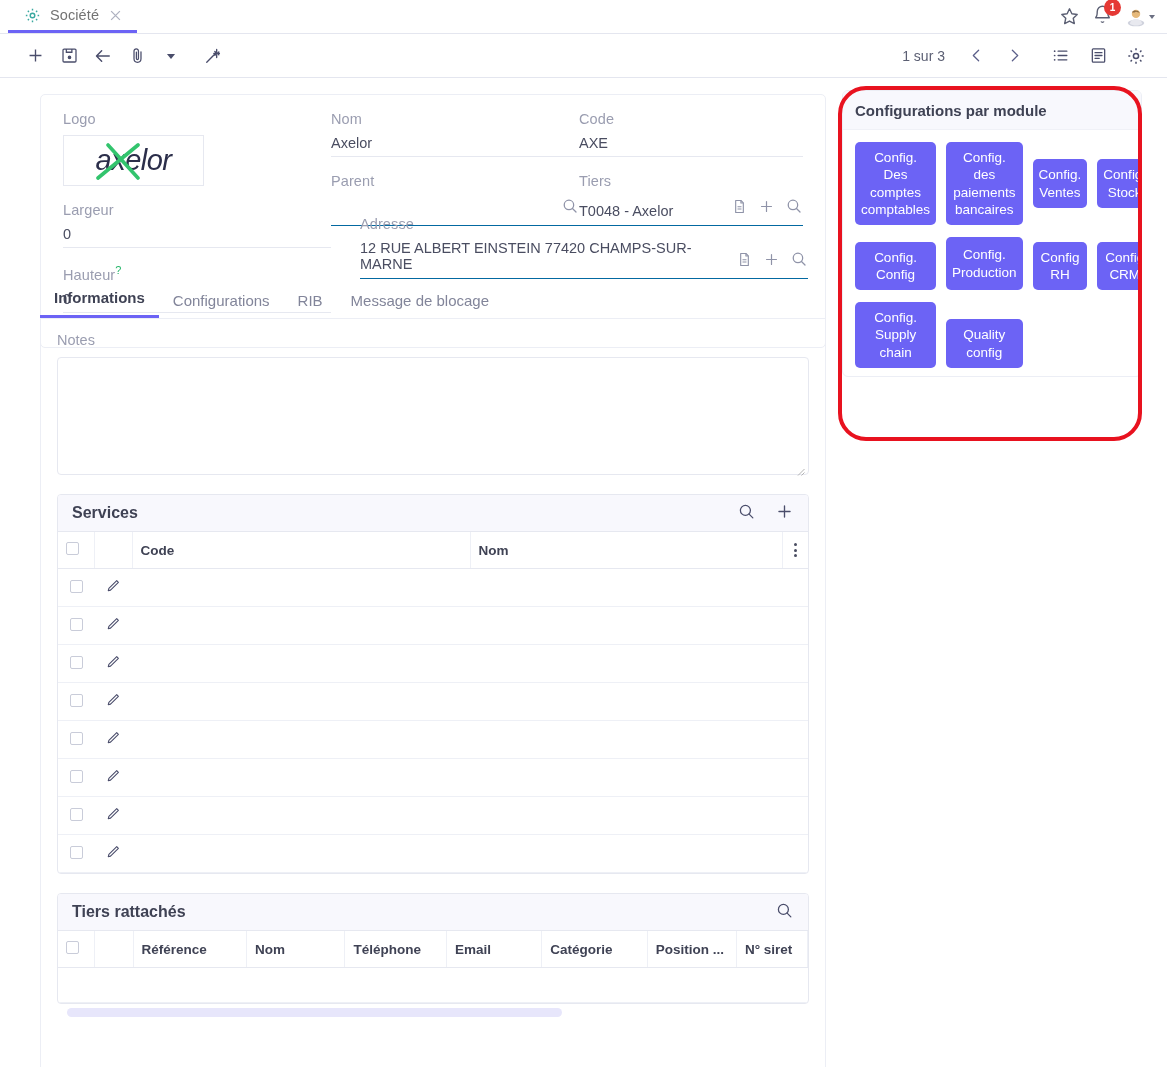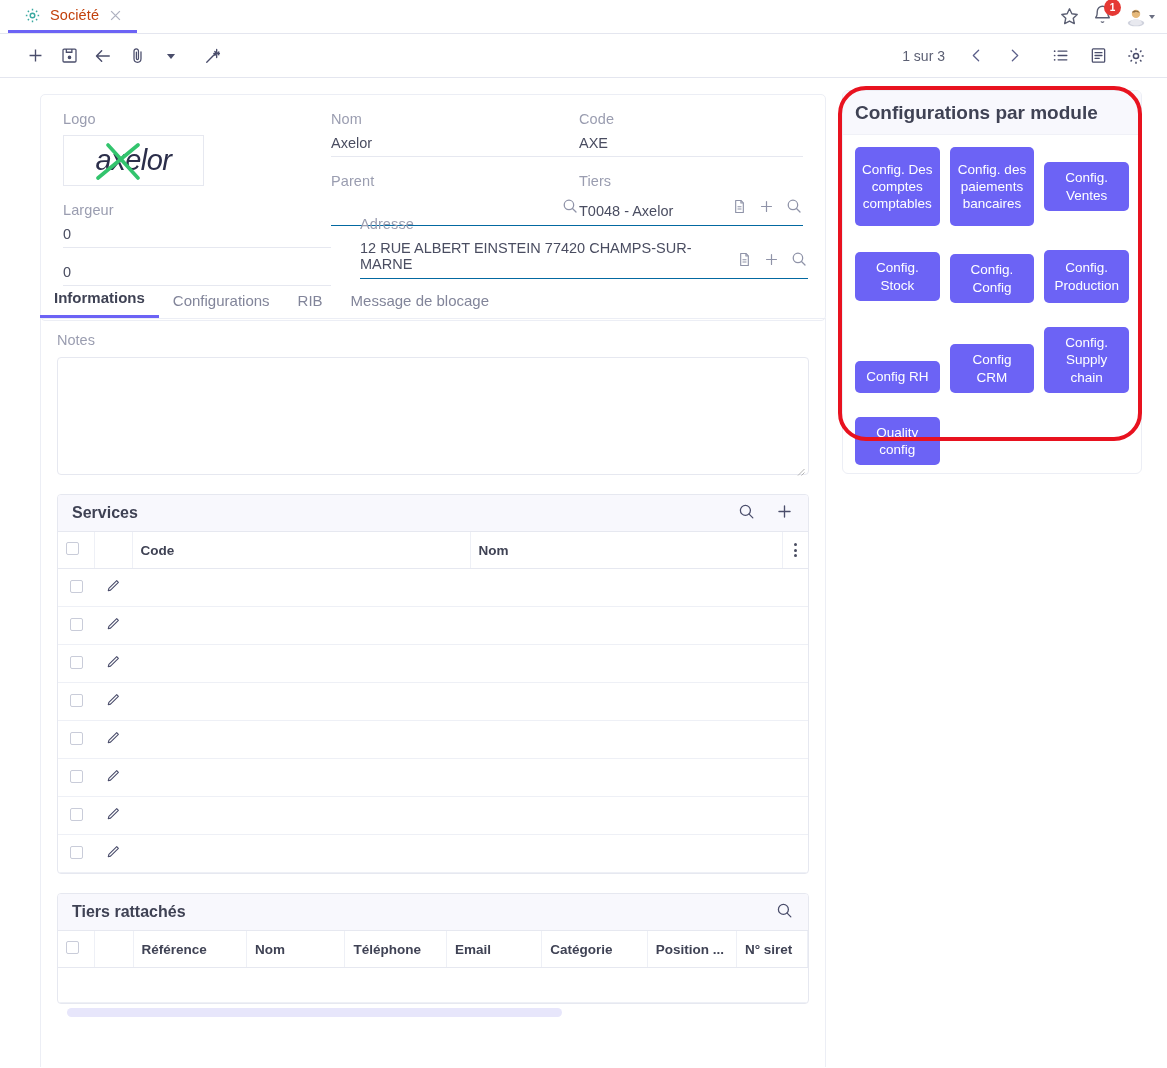--- a/index.html
+++ b/index.html
@@ -21,21 +21,21 @@
     background: #fff;
   }
   .tab {
     display: flex; align-items: center; gap: 9px;
     height: 33px; padding: 0 14px 0 16px;
     border-bottom: 3px solid #6c63f5;
     margin-left: 8px;
   }
   .tab-gear { width: 17px; height: 17px; display:block; }
   .tab-title {
-    font-size: 14.5px; color: #c2410c; font-weight: 400;
+    font-size: 14.5px; color: #737373; font-weight: 400;
     letter-spacing: .1px;
   }
   .tab-close { width: 15px; height: 15px; display:block; }
 
   .tabbar-right {
     margin-left: auto; display: flex; align-items: center;
     gap: 12px; padding: 0 12px 4px 0;
   }
   .icon-btn { display: flex; align-items: center; justify-content: center; }
   .bell-wrap { position: relative; display: block; }
@@ -203,27 +203,27 @@
   }
 
   
   .side-wrap { position: absolute; left: 842px; top: 12px; width: 300px; }
   .side-panel {
     border: 1px solid #eceef5; border-radius: 6px;
     background: #fff; overflow: hidden;
   }
   .side-head {
     background: #f8f8fd; padding: 11px 12px 10px 12px;
-    font-size: 19px; font-weight: 700; color: #3f4254;
+    font-size: 15px; font-weight: 700; color: #3f4254;
     border-bottom: 1px solid #f0f1f7;
   }
   .side-grid {
     padding: 12px 12px 8px 12px;
-    display: grid; grid-template-columns: 1fr 1fr 1fr;
-    gap: 24px 10px;
+    display: grid; grid-template-columns: 1fr 1fr 1fr 1fr;
+    gap: 12px 10px;
     align-items: stretch;
   }
   .cfg-btn {
     background: #6c63f5; color: #fff;
     border: none; border-radius: 5px;
     font-family: "Liberation Sans", sans-serif;
     font-size: 13.5px; line-height: 1.28;
     padding: 7px 6px; text-align: center;
     display: flex; align-items: center; justify-content: center;
     cursor: pointer; min-height: 32px;
@@ -368,20 +368,21 @@
           <path d="M13 3l30 33" stroke="#32c46d" stroke-width="3.6" stroke-linecap="round"></path>
         </svg>
       </div>
 
       <div class="fld">
         <div class="fld-label">Largeur</div>
         <div class="fld-value fld-underline">0</div>
       </div>
 
       <div class="fld">
+        <div class="fld-label"><span>Hauteur</span><sup>?</sup></div>
         <div class="fld-value fld-underline">0</div>
       </div>
     </div>
 
     <div class="col-mid">
       <div class="fld">
         <div class="fld-label">Nom</div>
         <div class="fld-value fld-underline">Axelor</div>
       </div>
       <div class="fld">

